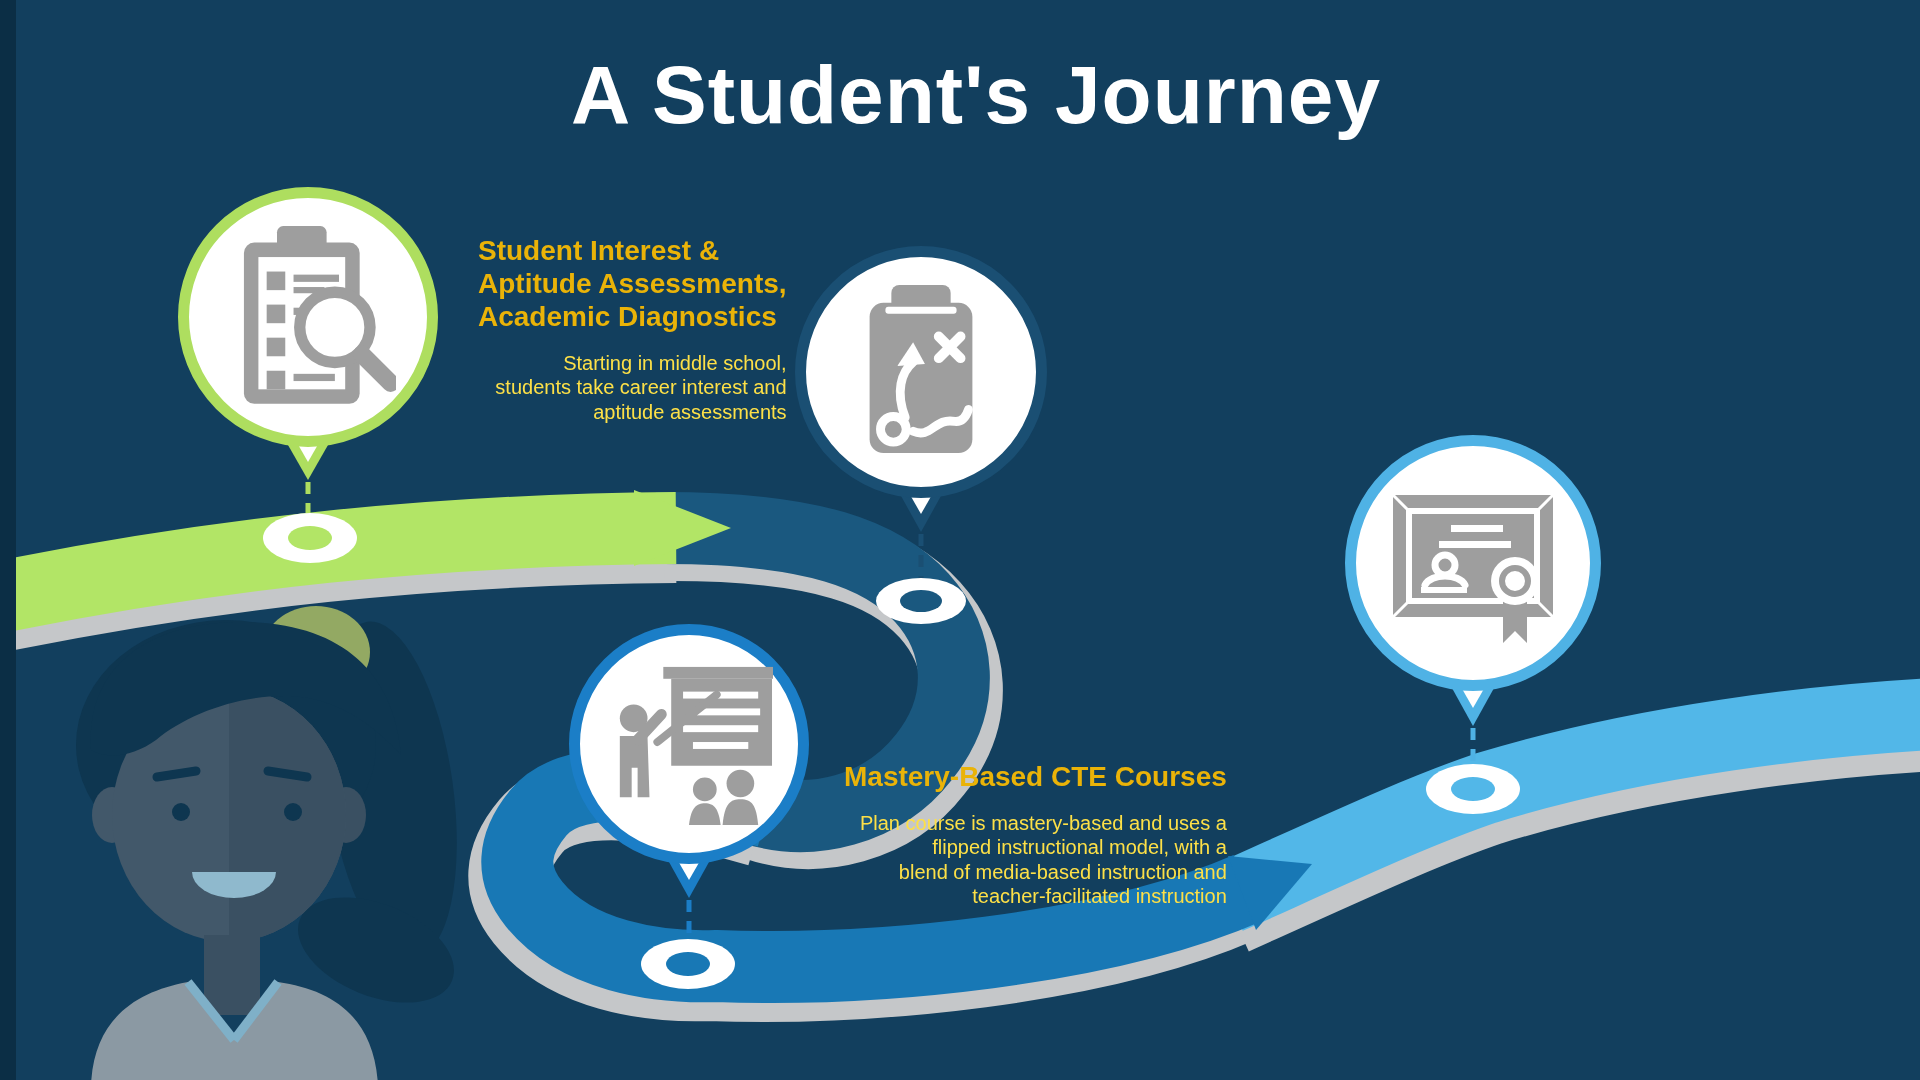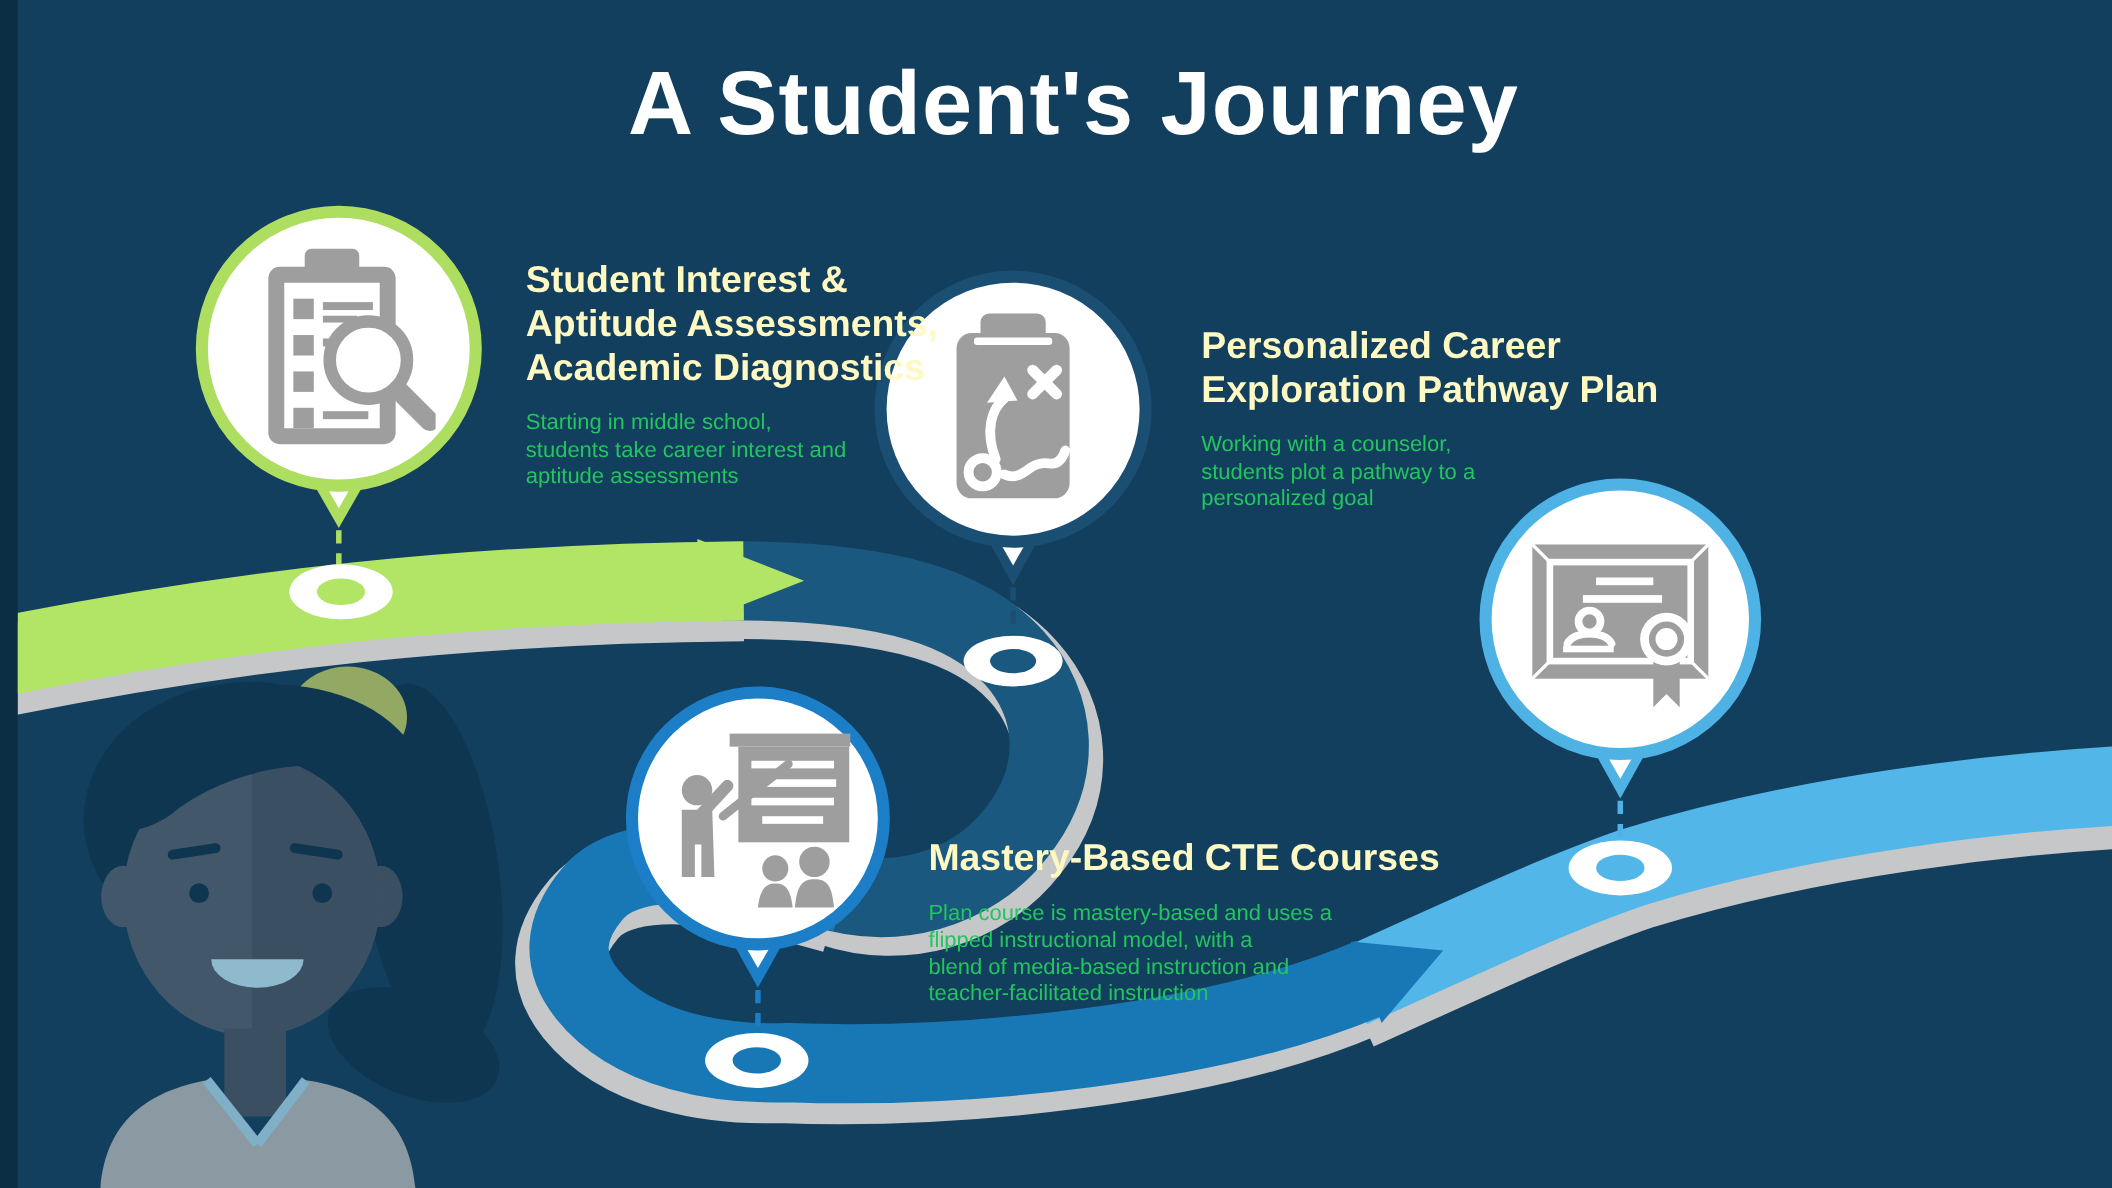--- a/index.html
+++ b/index.html
@@ -5,23 +5,23 @@
   html,body{margin:0;padding:0;background:#0b2e45;}
   .stage{position:relative;width:1920px;height:1080px;overflow:hidden;
          font-family:Liberation Sans, sans-serif;margin-left:16px;}
   .scene{position:absolute;left:0;top:0;z-index:1;}
   .page-title{position:absolute;left:0;right:0;top:48px;text-align:center;
     font-size:82px;font-weight:bold;color:#fff;z-index:4;letter-spacing:1px;}
   .milestone{position:absolute;border-radius:50%;background:#fff;
     border:11px solid var(--accent);box-sizing:border-box;
     display:flex;align-items:center;justify-content:center;z-index:3;}
   .mtext{position:absolute;z-index:4;color:#fff;}
-  .mtext h3{margin:0 0 18px 0;font-size:34px;font-weight:bold;line-height:1.18;
-    white-space:pre-line;color:#fef9c3;}
-  .mtext p{margin:0;font-size:20px;line-height:1.22;white-space:pre-line;color:#22c55e;}
+  .mtext h3{margin:0 0 18px 0;font-size:28px;font-weight:bold;line-height:1.18;
+    white-space:pre-line;color:#eab308;}
+  .mtext p{margin:0;font-size:20px;line-height:1.22;white-space:pre-line;color:#fde047;text-align:right;}
   .road{fill:none;stroke-width:72;}
   .stripe{fill:none;stroke-width:82;}
   .dashline{fill:none;stroke-width:5;stroke-dasharray:12 9;}
   .accent-fill{fill:var(--accent);}
   .accent-stroke{stroke:var(--accent);}
 </style>
 </head>
 <body>
 
 <div class="stage" style="background-color: rgb(18, 63, 94);">
@@ -172,27 +172,20 @@
 
   <div class="mtext" style="left:462px;top:234px;">
     <h3>Student Interest &amp;
 Aptitude Assessments,
 Academic Diagnostics</h3>
     <p>Starting in middle school,
 students take career interest and
 aptitude assessments</p>
   </div>
 
-  <div class="mtext" style="left:1076px;top:294px;">
-    <h3>Personalized Career
-Exploration Pathway Plan</h3>
-    <p>Working with a counselor,
-students plot a pathway to a
-personalized goal</p>
-  </div>
 
   <div class="mtext" style="left:828px;top:760px;">
     <h3>Mastery-Based CTE Courses</h3>
     <p>Plan course is mastery-based and uses a
 flipped instructional model, with a
 blend of media-based instruction and
 teacher-facilitated instruction</p>
   </div>
 
 

